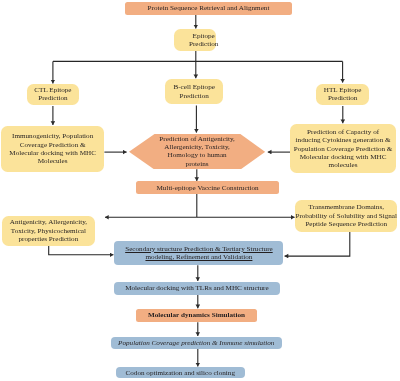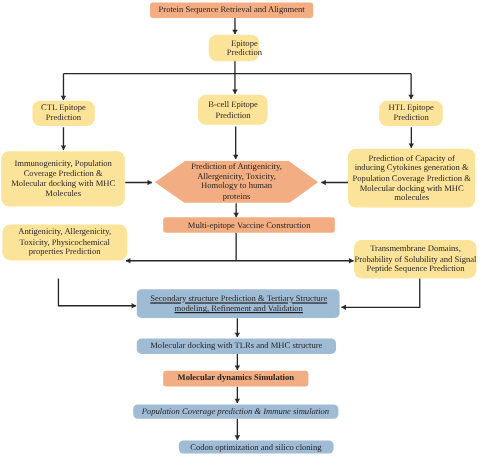--- a/index.html
+++ b/index.html
@@ -48,21 +48,21 @@
       <path d="M196.8,217.3 L294.6,217.3" marker-end="url(#ah)"></path>
       <path d="M48.7,232 L48.7,254.8 L113.4,254.8" marker-end="url(#ah)"></path>
       <path d="M349.8,231.8 L349.8,256.1 L284.6,256.1" marker-end="url(#ah)"></path>
       <path d="M197.8,265.3 L197.8,280.9" marker-end="url(#ah)"></path>
       <path d="M197.8,294.7 L197.8,308.3" marker-end="url(#ah)"></path>
       <path d="M197.8,322.2 L197.8,335.9" marker-end="url(#ah)"></path>
       <path d="M197.8,349 L197.8,366.5" marker-end="url(#ah)"></path>
     </g>
   </svg>
 
-  <div class="node orange" style="left:125px;top:2px;width:136px;height:13px;font-size:7.15px;">Protein Sequence Retrieval  and Alignment</div>
+  <div class="node orange" style="left:125px;top:2px;width:167px;height:13px;font-size:7.15px;">Protein Sequence Retrieval  and Alignment</div>
 
   <div class="node yellow" style="left:173.5px;top:29.2px;width:42.4px;height:21.7px;font-size:7.15px;padding-left:18px;">Epitope
 Prediction</div>
 
   <div class="node yellow" style="left:27.2px;top:84.4px;width:51.4px;height:20.2px;font-size:7.15px;">CTL Epitope
 Prediction</div>
 
   <div class="node yellow" style="left:165px;top:79.2px;width:58.4px;height:24.8px;font-size:7.15px;">B-cell Epitope
 Prediction</div>
 
@@ -85,32 +85,32 @@
   </div>
 
   <div class="node yellow" style="left:290.3px;top:124.2px;width:105.6px;height:49.1px;font-size:7.15px;">Prediction of Capacity of
 inducing Cytokines generation &amp;
 Population Coverage Prediction &amp;
 Molecular docking with MHC
 molecules</div>
 
   <div class="node orange" style="left:136.1px;top:181.4px;width:143px;height:12.9px;font-size:7.15px;">Multi-epitope Vaccine Construction</div>
 
-  <div class="node yellow" style="left:1.9px;top:187px;width:104px;height:29.7px;font-size:7.15px;">Antigenicity, Allergenicity,
+  <div class="node yellow" style="left:1.9px;top:216px;width:93px;height:29.7px;font-size:7.15px;">Antigenicity, Allergenicity,
 Toxicity, Physicochemical
 properties Prediction</div>
 
   <div class="node yellow" style="left:295.3px;top:200.2px;width:101.9px;height:31.4px;font-size:7.15px;">Transmembrane Domains,
 Probability of Solubility and Signal
 Peptide Sequence Prediction</div>
 
   <div class="node blue" style="left:114.4px;top:240.9px;width:169.1px;height:24.4px;font-size:7.15px;text-decoration:underline;">Secondary structure Prediction &amp; Tertiary Structure
 modeling, Refinement and Validation</div>
 
   <div class="node blue" style="left:113.6px;top:281.6px;width:166.7px;height:13.1px;font-size:7.15px;">Molecular docking with TLRs and MHC structure</div>
 
   <div class="node orange" style="left:136.3px;top:309px;width:120.4px;height:13.2px;font-size:7.15px;font-weight:bold;">Molecular dynamics Simulation</div>
 
   <div class="node blue" style="left:110.7px;top:336.6px;width:171px;height:12.4px;font-size:7.15px;font-style:italic;">Population Coverage prediction &amp; Immune simulation</div>
 
-  <div class="node blue" style="left:149px;top:367.2px;width:128.5px;height:11.3px;font-size:7.15px;">Codon optimization and silico cloning</div>
+  <div class="node blue" style="left:116px;top:367.2px;width:128.5px;height:11.3px;font-size:7.15px;">Codon optimization and silico cloning</div>
 
 </div>
 
 </body></html>

